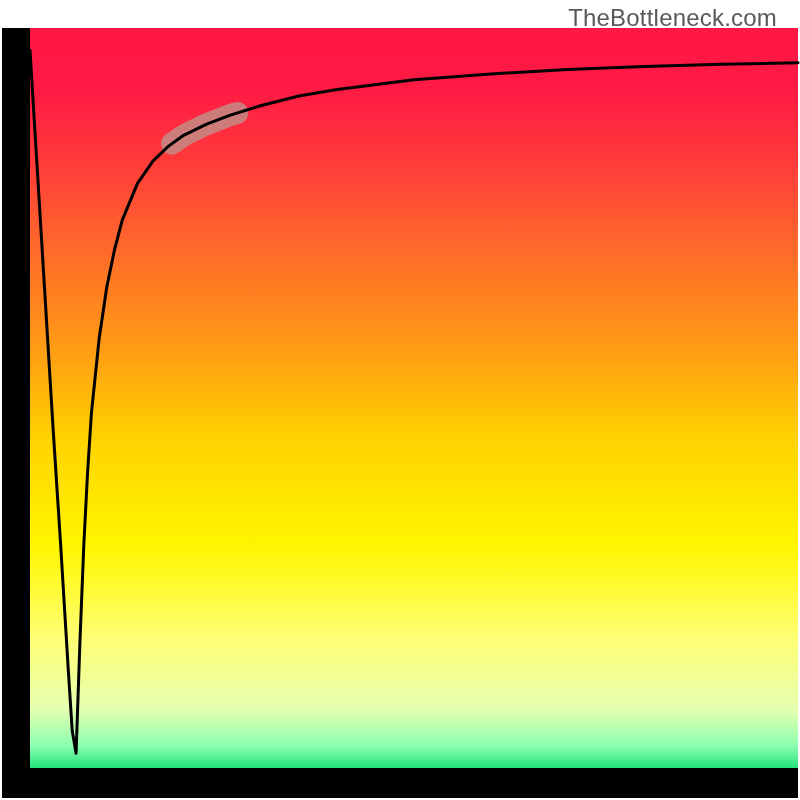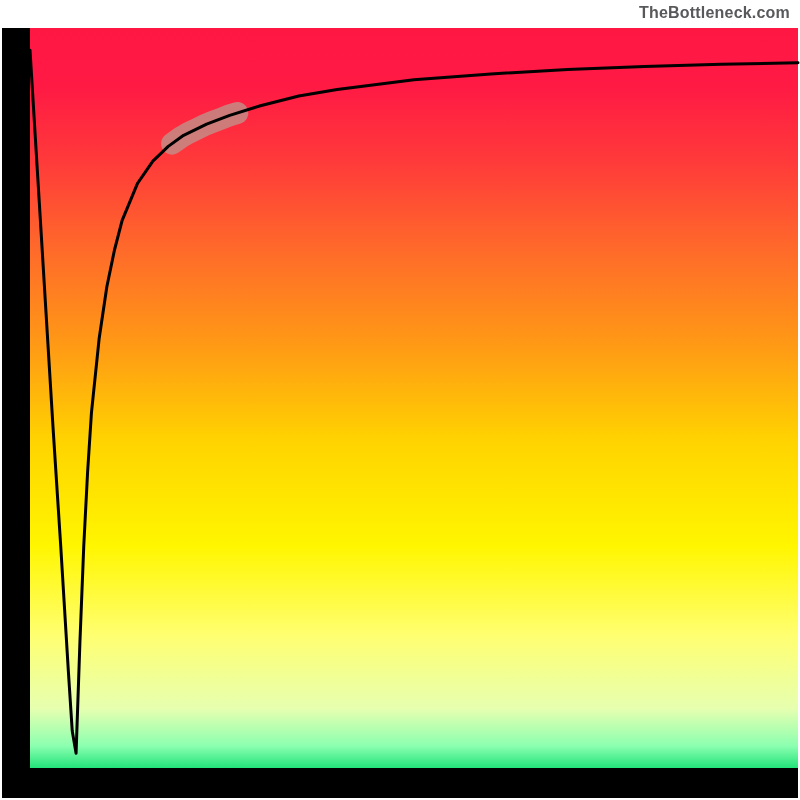--- a/index.html
+++ b/index.html
@@ -18,24 +18,24 @@
   svg.chart {
     position: absolute;
     left: 0;
     top: 0;
     width: 800px;
     height: 800px;
   }
   .watermark {
     position: absolute;
     top: 4px;
-    right: 10px;
+    right: 23px;
     font-family: Arial, Helvetica, sans-serif;
-    font-size: 16px;
-    font-weight: 700;
+    font-size: 24px;
+    font-weight: 400;
     color: #58595b;
     letter-spacing: 0.2px;
     user-select: none;
   }
 </style>
 </head>
 <body>
 
 <div class="stage">
 

